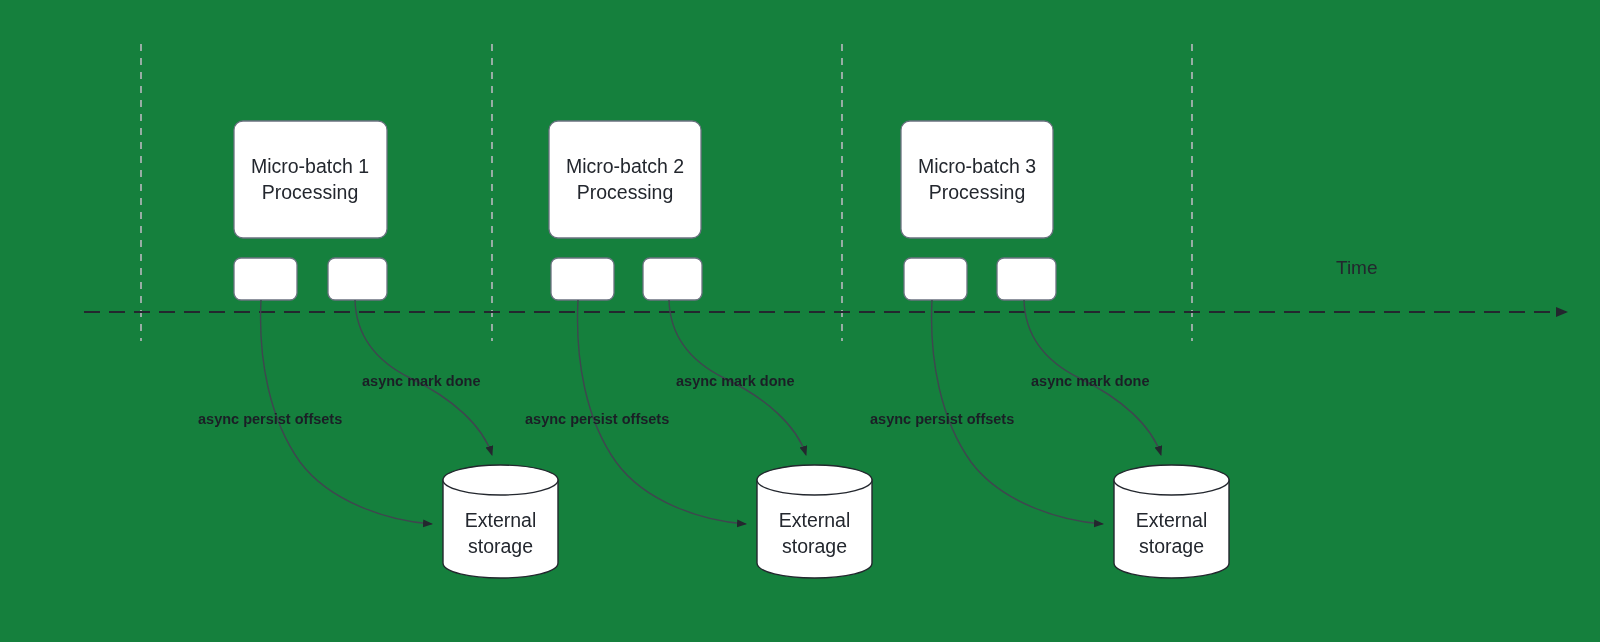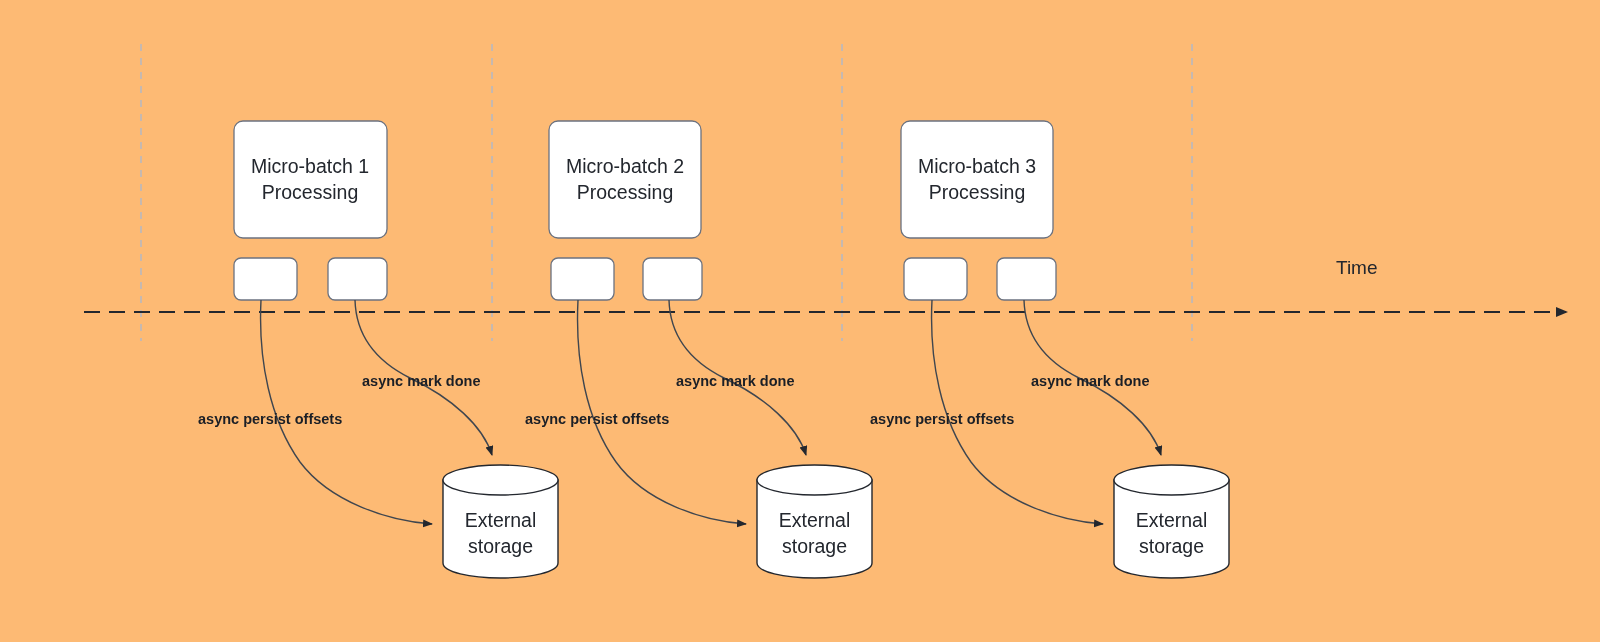--- a/index.html
+++ b/index.html
@@ -7,21 +7,21 @@
     padding: 0;
     background: #ffffff;
   }
   body {
     font-family: "Liberation Sans", sans-serif;
   }
   #canvas {
     position: relative;
     width: 1600px;
     height: 642px;
-    background: #fdba74;
+    background: #15803d;
     overflow: hidden;
   }
   #diagram-svg {
     position: absolute;
     left: 0;
     top: 0;
     width: 1600px;
     height: 642px;
   }
   .shape-stroke {

